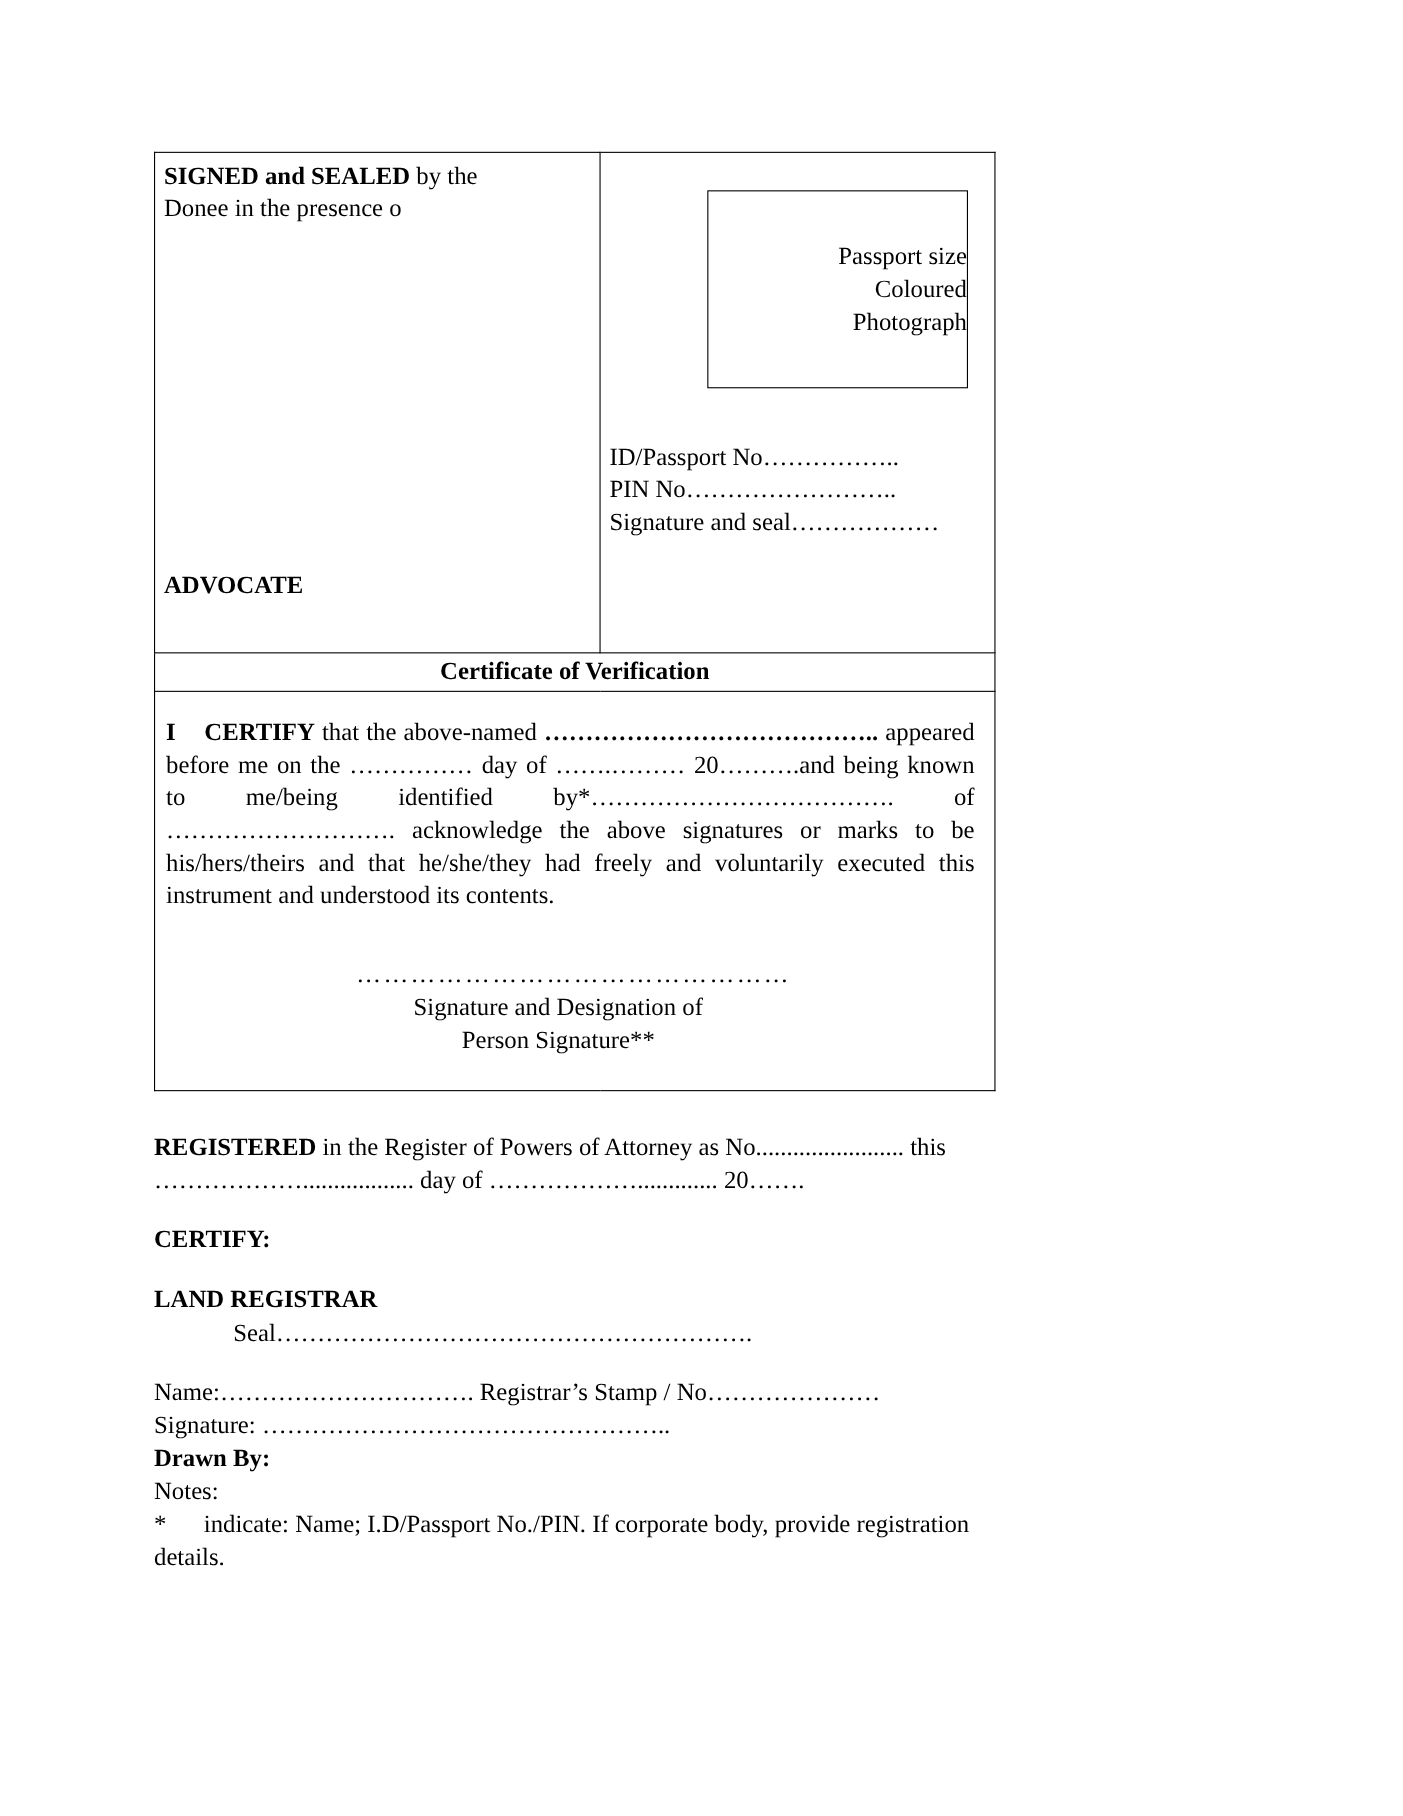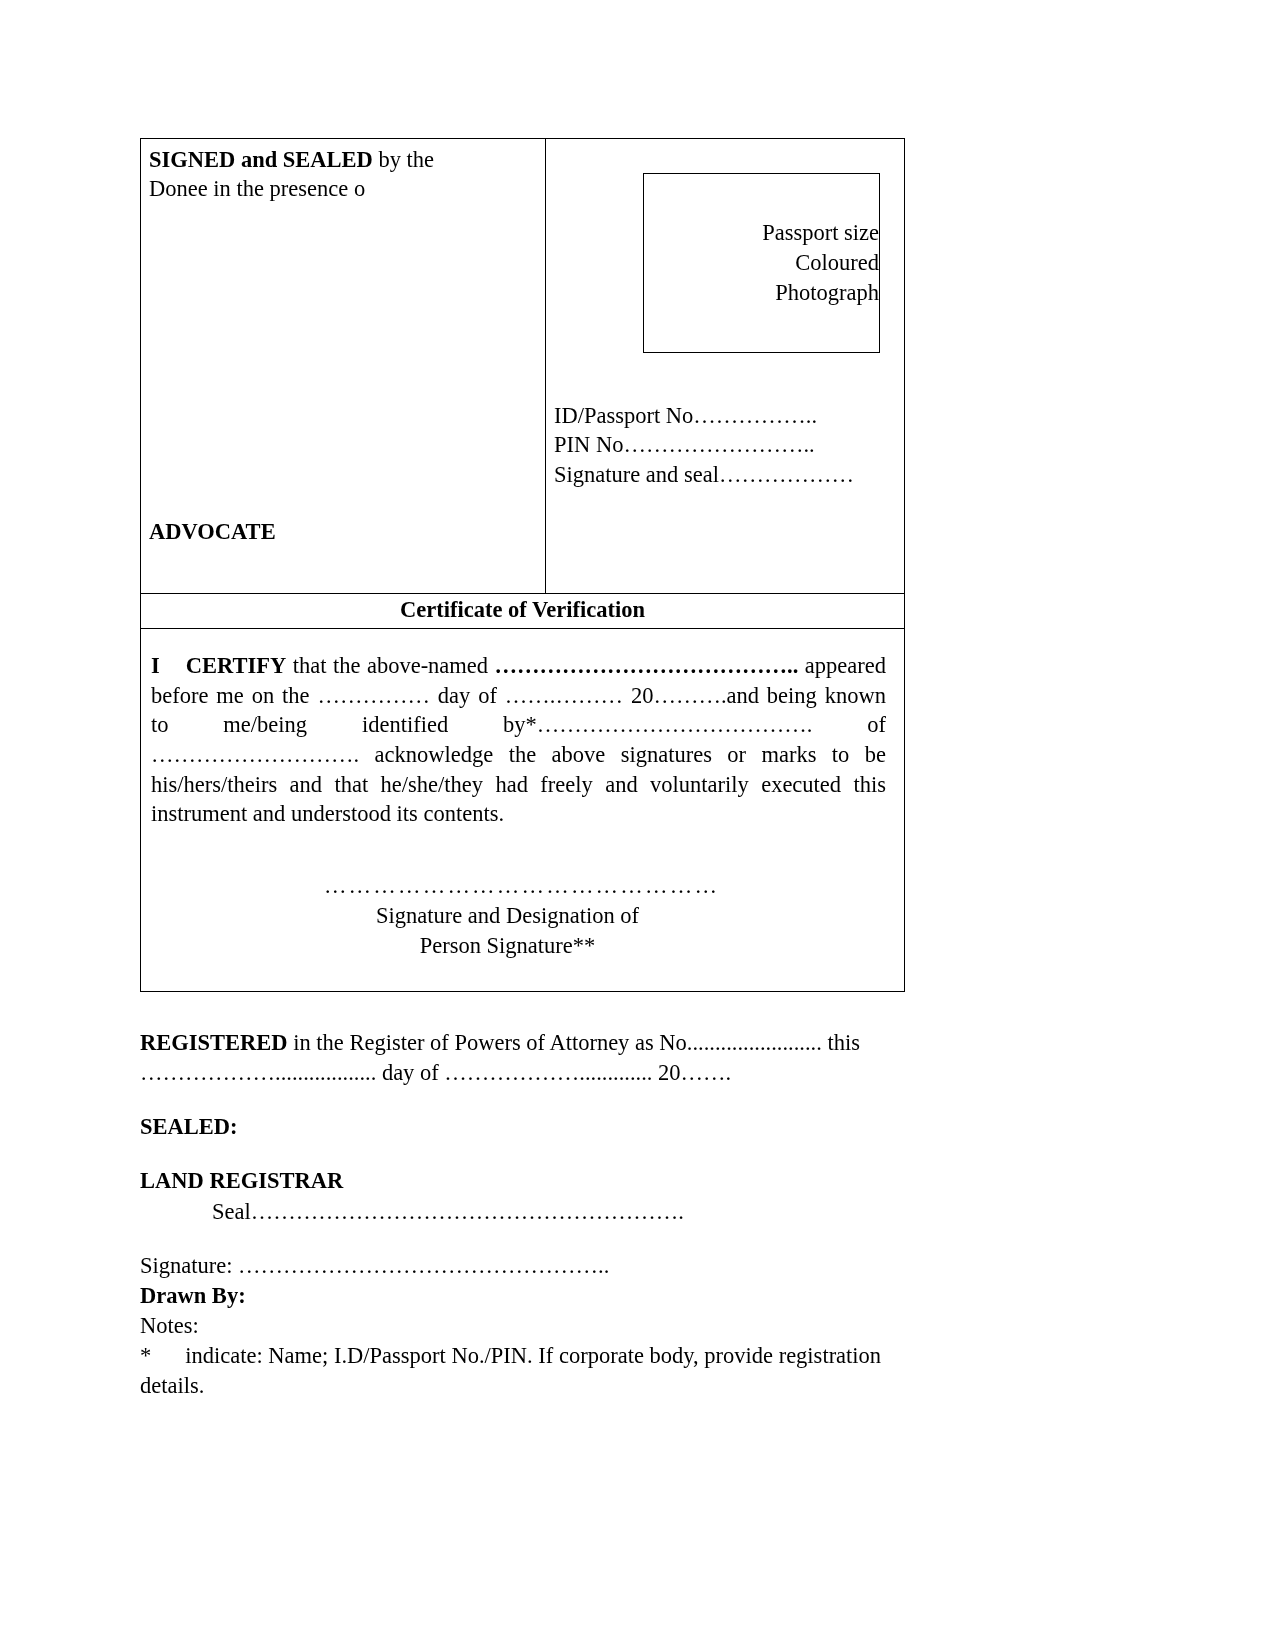--- a/index.html
+++ b/index.html
@@ -172,27 +172,28 @@
         </td>
       </tr>
     </tbody>
       </table>
 
     <div class="after">
       <p><span class="bold">REGISTERED</span><span> in the Register of Powers of Attorney as No........................ this</span></p>
       <p>……………….................. day of ………………............. 20…….</p>
 
       <div class="blank-line"></div>
-      <p class="bold">SEALED:</p>
+      <p class="bold">CERTIFY:</p>
 
       <div class="blank-line"></div>
       <p class="bold">LAND REGISTRAR</p>
       <p class="seal-line">Seal………………………………………………….</p>
 
       <div class="blank-line"></div>
+      <p>Name:…………………………. Registrar’s Stamp / No…………………</p>
       <p>Signature: …………………………………………..</p>
       <p class="bold">Drawn By:</p>
       <p>Notes:</p>
       <p class="notes-star"><span>*</span><span class="star-gap"></span><span>indicate: Name; I.D/Passport No./PIN. If corporate body, provide registration details.</span></p>
     </div>
 
   </div>
 </div>
 
 </body></html>

